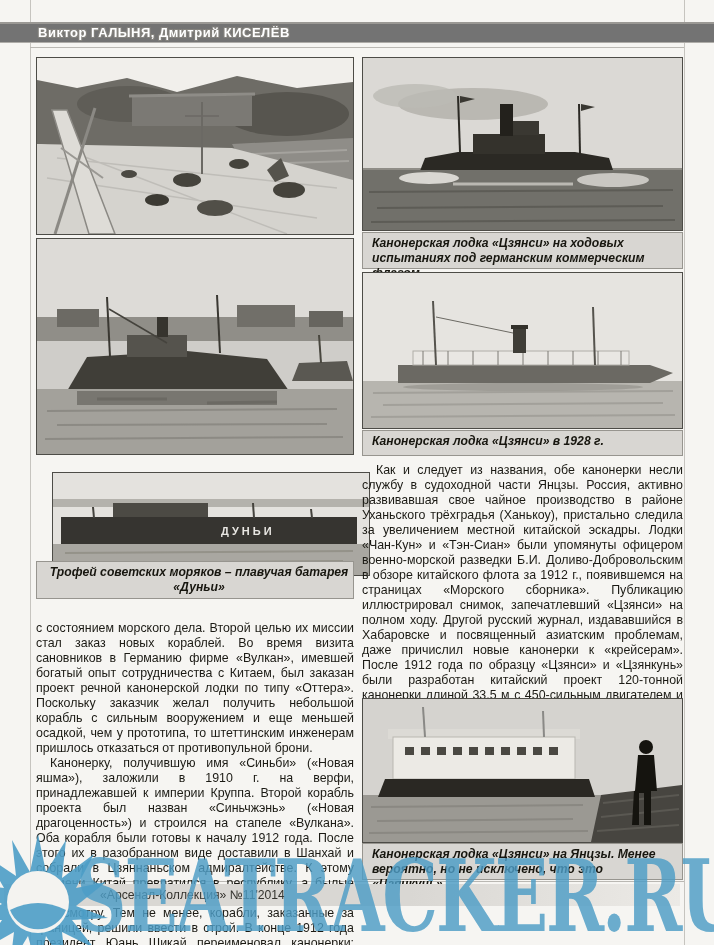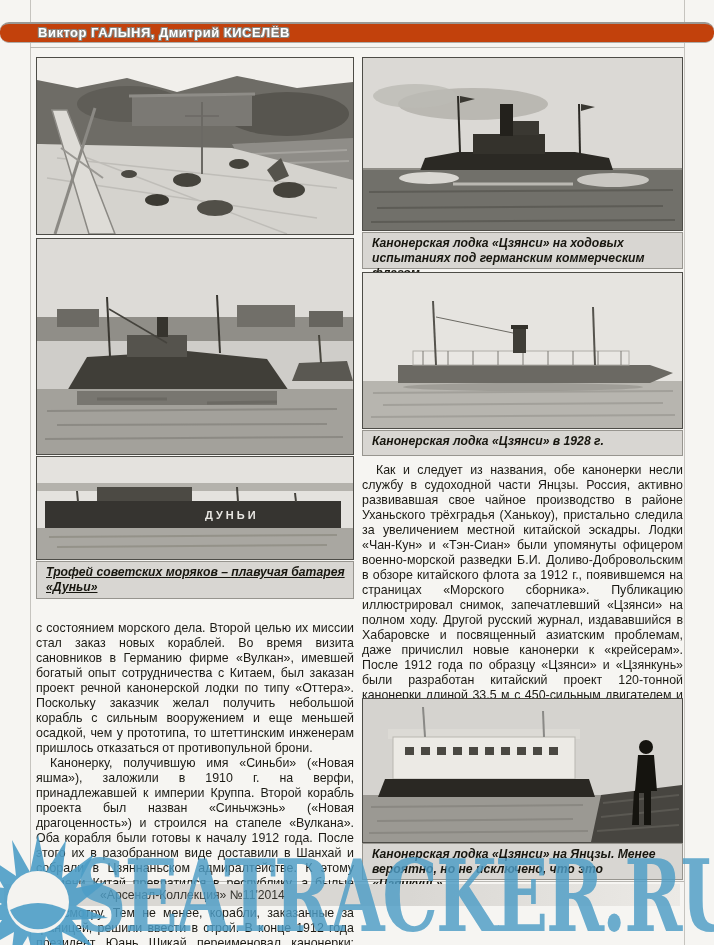--- a/index.html
+++ b/index.html
@@ -1,33 +1,33 @@
 <!DOCTYPE html>
 <html><head>
 <meta charset="utf-8">
 <style>
   html,body{margin:0;padding:0;background:#e8e6e2;}
   #page{position:relative;width:714px;height:945px;background:#f6f5f2;overflow:hidden;
         font-family:"Liberation Sans",sans-serif;}
   .scanline-v{position:absolute;top:0;bottom:0;width:1px;background:#c6c4bf;}
   .scanline-h{position:absolute;height:1px;background:#bab8b3;}
   
-  #authorbar{position:absolute;left:0;right:0;top:22px;height:18px;background:#c2410c;
-             border-top:2px solid #9a9894;border-bottom:1px solid #aeaca8;border-radius:9px;}
+  #authorbar{position:absolute;left:0;right:0;top:22px;height:18px;background:#737373;
+             border-top:2px solid #9a9894;border-bottom:1px solid #aeaca8;}
   #authorbar .authors{position:absolute;left:38px;top:1px;font-size:13px;font-weight:bold;
              letter-spacing:.5px;color:#ffffff;
              text-shadow:-1px -1px 0 #85837e,1px -1px 0 #85837e,-1px 1px 0 #85837e,1px 1px 0 #85837e,0 1px 0 #85837e;}
   
   .photo{position:absolute;border:1px solid #4d4c47;box-sizing:border-box;background:#dcdad6;}
   .photo svg{display:block;width:100%;height:100%;}
   
   .caption{position:absolute;box-sizing:border-box;background:#d8d6d2;border:1px solid #97958f;
            font-style:italic;font-weight:bold;font-size:12.2px;line-height:15px;color:#17160f;
            padding:3px 9px 2px 9px;}
-  .caption.right{text-align:left;padding-right:1px;text-decoration:underline;}
+  .caption.right{text-align:center;padding-right:1px;}
   
   .bodytext{position:absolute;font-size:12.4px;line-height:15px;color:#1b1a14;text-align:justify;}
   .bodytext p{margin:0;}
   .bodytext p.indent{text-indent:14px;}
   
   #footerbar{position:absolute;left:4px;top:884px;height:22px;width:676px;
              background:linear-gradient(to right,#d9d7d3 0%,#d9d7d3 60%,#eceae6 100%);}
   #page-number{position:absolute;left:40px;top:3px;font-size:13px;color:#63625d;}
   #magazine-title{position:absolute;left:96px;top:4px;font-size:12.2px;color:#34332e;}
   
@@ -95,21 +95,21 @@
       <line x1="72" y1="70" x2="130" y2="104" stroke="#45433d" stroke-width="1.5"></line>
       <polygon points="255,142 262,124 310,122 316,142" fill="#5a5852"></polygon>
       <line x1="282" y1="96" x2="284" y2="124" stroke="#49473f" stroke-width="2"></line>
       <rect y="150" width="316" height="65" fill="#a3a19b"></rect>
       <rect x="40" y="152" width="200" height="14" fill="#55534d" opacity=".55"></rect>
       <path d="M10,172 L300,170 M20,186 L290,185 M8,200 L306,198" stroke="#8c8a84" stroke-width="2" fill="none"></path>
       <path d="M60,160 L130,160 M170,164 L240,163" stroke="#6b6963" stroke-width="3" fill="none"></path>
     </svg>
   </figure>
 
-  <figure class="photo" style="left:36px;top:456px;width:318px;height:104px;margin:0;">
+  <figure class="photo" style="left:36px;top:456px;width:318px;height:104px;margin:16px;">
     <svg viewBox="0 0 316 102" preserveAspectRatio="none">
       <rect width="316" height="102" fill="#e4e2de"></rect>
       <rect y="26" width="316" height="8" fill="#b4b2ac"></rect>
       <rect x="60" y="30" width="95" height="15" fill="#4c4a44"></rect>
       <rect x="8" y="44" width="296" height="27" fill="#363430"></rect>
       <line x1="40" y1="34" x2="41" y2="45" stroke="#45433d" stroke-width="2"></line>
       <line x1="200" y1="30" x2="201" y2="45" stroke="#45433d" stroke-width="2"></line>
       <line x1="258" y1="36" x2="259" y2="45" stroke="#45433d" stroke-width="2"></line>
       <text x="168" y="62" font-family="Liberation Sans, sans-serif" font-size="11" font-weight="bold" letter-spacing="3" fill="#e9e7e3">ДУНЬИ</text>
       <rect y="71" width="316" height="31" fill="#a9a7a1"></rect>

